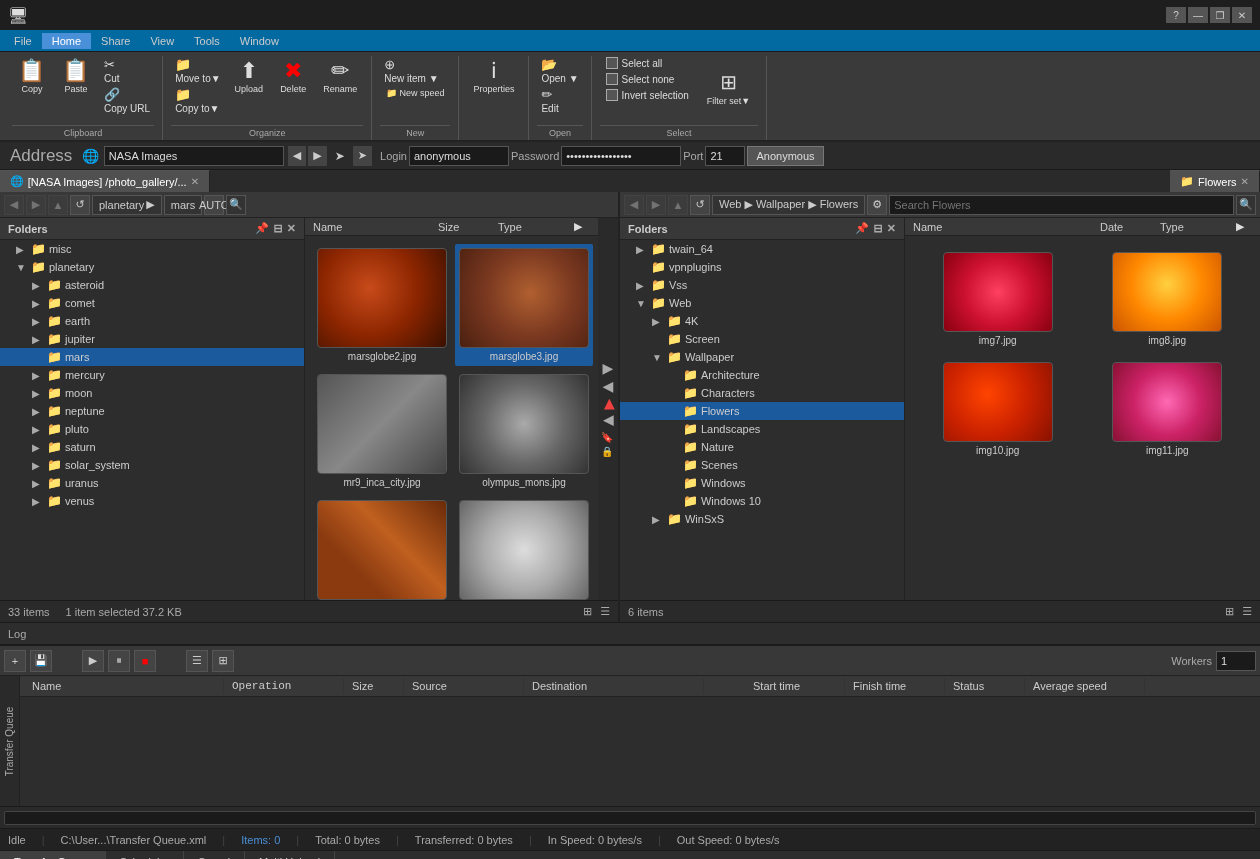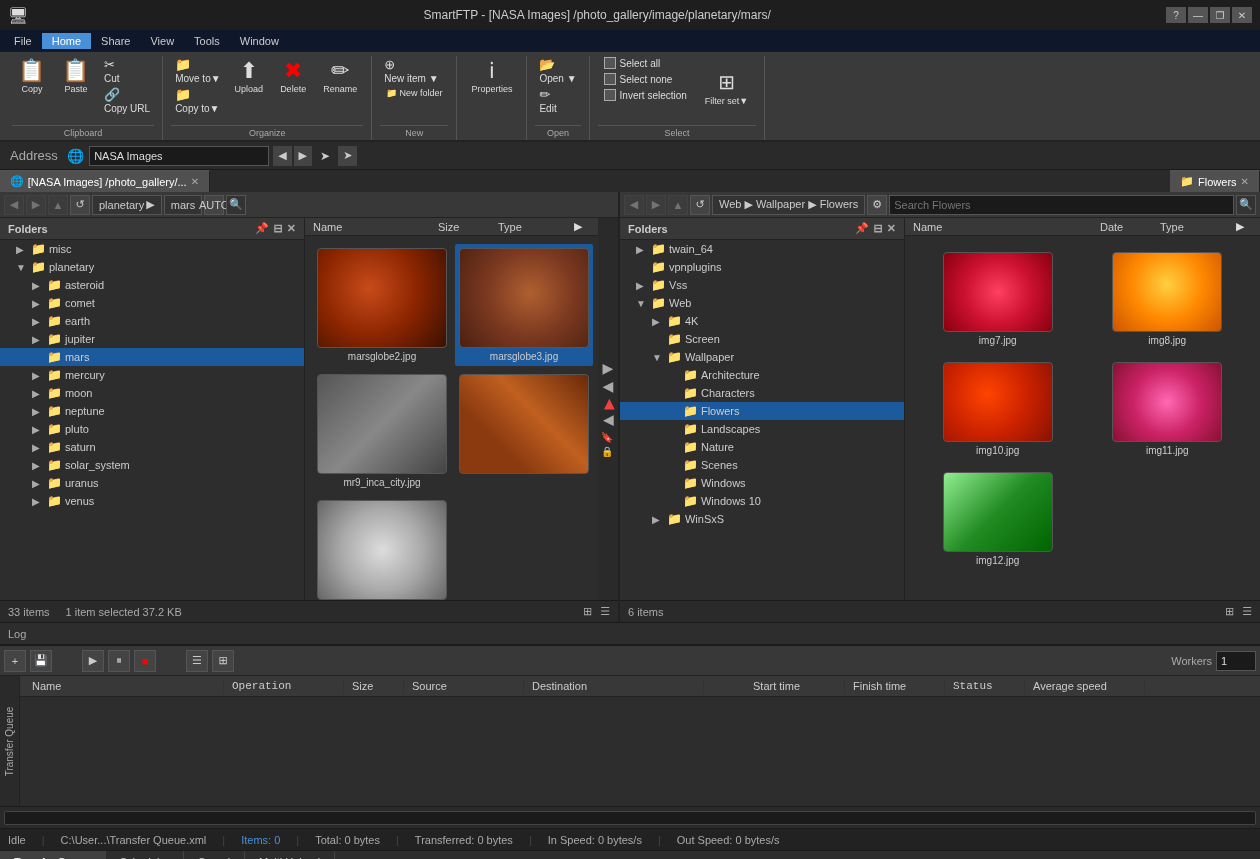--- a/index.html
+++ b/index.html
@@ -6,38 +6,38 @@
     body { font-family: 'Segoe UI', Tahoma, sans-serif; font-size: 11px; background: #3c3c3c; color: #ddd; width: 1260px; height: 859px; overflow: hidden; }
 
     
     .title-bar { background: #1e1e1e; height: 30px; display: flex; align-items: center; justify-content: space-between; padding: 0 8px; }
     .title-bar-left { display: flex; align-items: center; gap: 6px; }
     .title-text { font-size: 12px; color: #ccc; flex: 1; text-align: center; }
     .title-bar-controls { display: flex; gap: 2px; }
     .title-btn { width: 20px; height: 16px; background: #555; border: none; color: #ccc; font-size: 10px; cursor: pointer; display: flex; align-items: center; justify-content: center; }
 
     
-    .menu-bar { background: #0f172a; height: 22px; display: flex; align-items: center; padding: 0 4px; border-bottom: 1px solid #1a1a1a; }
+    .menu-bar { background: #0369a1; height: 22px; display: flex; align-items: center; padding: 0 4px; border-bottom: 1px solid #1a1a1a; }
     .menu-item { padding: 2px 10px; cursor: pointer; color: #ccc; font-size: 11px; }
     .menu-item:hover, .menu-item.active { background: #4a90d9; color: #fff; }
 
     
     .ribbon { background: #3a3a3a; border-bottom: 2px solid #222; display: flex; align-items: stretch; padding: 4px 4px 0; height: 90px; }
     .ribbon-group { display: flex; flex-direction: column; border-right: 1px solid #555; padding: 0 8px; min-width: fit-content; }
     .ribbon-group-content { display: flex; align-items: flex-start; flex: 1; gap: 4px; }
     .ribbon-group-label { font-size: 9px; color: #aaa; text-align: center; padding: 2px; border-top: 1px solid #555; margin-top: 2px; }
     .ribbon-btn { display: flex; flex-direction: column; align-items: center; justify-content: flex-start; padding: 4px 6px; cursor: pointer; border-radius: 2px; min-width: 40px; color: #ddd; font-size: 9px; text-align: center; gap: 2px; height: 64px; }
     .ribbon-btn .icon { font-size: 22px; line-height: 1; }
     .ribbon-btn-small { display: flex; flex-direction: column; align-items: flex-start; padding: 1px 4px; cursor: pointer; color: #ddd; font-size: 10px; gap: 1px; }
     .ribbon-btn-small .icon-sm { font-size: 13px; display: inline; margin-right: 4px; }
     .ribbon-section-vert { display: flex; flex-direction: column; justify-content: flex-start; gap: 1px; }
 
     
     .address-bar { background: #2a2a2a; height: 28px; display: flex; align-items: center; padding: 0 4px; gap: 4px; border-bottom: 1px solid #1a1a1a; }
-    .address-label { color: #aaa; font-size: 13px; padding: 0 6px; }
+    .address-label { color: #aaa; font-size: 17px; padding: 0 6px; }
     .address-input { background: #1a1a1a; border: 1px solid #555; color: #ddd; height: 20px; flex: none; width: 180px; padding: 0 4px; font-size: 11px; }
     .address-globe { font-size: 14px; }
     .address-nav-btns { display: flex; gap: 2px; }
     .nav-btn { background: #444; border: none; color: #ccc; padding: 2px 5px; cursor: pointer; font-size: 11px; height: 20px; }
     .address-arrow { color: #ccc; padding: 0 4px; font-size: 12px; }
     .login-section { display: flex; align-items: center; gap: 2px; margin-left: 4px; }
     .login-label { color: #aaa; font-size: 11px; }
     .login-input { background: #1a1a1a; border: 1px solid #555; color: #ddd; height: 20px; padding: 0 4px; font-size: 11px; }
     .anon-btn { background: #555; border: 1px solid #777; color: #ddd; height: 20px; padding: 0 8px; cursor: pointer; font-size: 11px; }
 
@@ -97,21 +97,21 @@
     .transfer-table { flex: 1; overflow: auto; }
     .transfer-table-header { display: flex; background: #383838; border-bottom: 1px solid #222; padding: 2px 4px; gap: 0; position: sticky; top: 0; }
     .transfer-col { font-size: 11px; color: #ccc; padding: 2px 8px; border-right: 1px solid #333; }
     .transfer-col.name { width: 200px; }
     .transfer-col.operation { width: 120px; font-family: Liberation Mono, monospace; }
     .transfer-col.size { width: 60px; }
     .transfer-col.source { width: 120px; }
     .transfer-col.destination { width: 180px; }
     .transfer-col.start { width: 100px; margin-left: 41px; }
     .transfer-col.finish { width: 100px; }
-    .transfer-col.status { width: 80px; font-family: Liberation Mono, monospace; }
+    .transfer-col.status { width: 80px; }
     .transfer-col.speed { width: 120px; }
 
     
     .bottom-status { background: #222; height: 22px; display: flex; align-items: center; padding: 0 8px; font-size: 11px; color: #aaa; gap: 12px; border-top: 1px solid #1a1a1a; overflow: hidden; }
     .bottom-status span { white-space: nowrap; }
     .bottom-status .status-sep { color: #444; padding: 0 4px; }
 
     
     .bottom-tabs { background: #2d2d2d; height: 22px; display: flex; align-items: center; border-top: 1px solid #1a1a1a; }
     .bottom-tab { padding: 2px 14px; cursor: pointer; color: #ccc; font-size: 11px; border-right: 1px solid #444; height: 22px; display: flex; align-items: center; }
@@ -155,21 +155,20 @@
 
     .filter-btn { display: flex; flex-direction: column; align-items: center; justify-content: center; padding: 4px 8px; cursor: pointer; color: #ddd; font-size: 9px; text-align: center; gap: 2px; height: 64px; }
   </style>
 </head>
 <body>
 
 <div class="title-bar">
   <div class="title-bar-left">
     <span style="font-size:16px;">🖥</span>
   </div>
-  <div class="title-text">SmartFTP - [NASA Images] /photo_gallery/image/planetary/mars/</div>
   <div class="title-bar-controls">
     <button class="title-btn">?</button>
     <button class="title-btn">—</button>
     <button class="title-btn">❐</button>
     <button class="title-btn close">✕</button>
   </div>
 </div>
 
 <div class="menu-bar">
   <div class="menu-item">File</div>
@@ -236,21 +235,21 @@
 
   <div class="ribbon-group">
     <div class="ribbon-group-content">
       <div class="ribbon-section-vert">
         <div class="ribbon-btn-small">
           <span class="icon-sm">⊕</span>
           <span>New item ▼</span>
         </div>
         <div class="ribbon-btn" style="height:auto; flex-direction:row; padding: 2px 6px;">
           <span class="icon-sm">📁</span>
-          <span>New folder</span>
+          <span>New speed</span>
         </div>
       </div>
     </div>
     <div class="ribbon-group-label">New</div>
   </div>
 
   <div class="ribbon-group">
     <div class="ribbon-group-content">
       <div class="ribbon-btn">
         <span class="icon">ℹ</span>
@@ -304,20 +303,29 @@
 <div class="address-bar">
   <span class="address-label">Address</span>
   <span class="address-globe">🌐</span>
   <input class="address-input" type="text" value="NASA Images" style="">
   <div class="address-nav-btns">
     <button class="nav-btn">◀</button>
     <button class="nav-btn">▶</button>
   </div>
   <span class="address-arrow">➤</span>
   <button class="nav-btn">➤</button>
+  <div class="login-section">
+    <span class="login-label">Login</span>
+    <input class="login-input" style="width: 100px;" type="text" value="anonymous">
+    <span class="login-label">Password</span>
+    <input class="login-input" style="width: 120px;" type="password" value="user@smartftp.cor">
+    <span class="login-label">Port</span>
+    <input class="login-input" style="width: 40px;" type="text" value="21">
+    <button class="anon-btn">Anonymous</button>
+  </div>
 </div>
 
 <div class="pane-tabs-row">
   <div class="pane-tab active">
     <span>🌐</span>
     <span>[NASA Images] /photo_gallery/...</span>
     <span class="pane-tab-close">✕</span>
   </div>
   <div class="pane-tabs-spacer"></div>
   <div class="pane-tab active">
@@ -480,20 +488,24 @@
   </div>
               <div class="file-item selected">
     <div class="file-thumb mars2-img"></div>
     <span class="file-name">marsglobe3.jpg</span>
   </div>
               <div class="file-item">
     <div class="file-thumb mars3-img"></div>
     <span class="file-name">mr9_inca_city.jpg</span>
   </div>
               <div class="file-item">
+    <div class="file-thumb mars4-img"></div>
+    <span class="file-name">olympus_mons.jpg</span>
+  </div>
+              <div class="file-item">
     <div class="file-thumb mars5-img"></div>
 
   </div>
               <div class="file-item">
     <div class="file-thumb mars6-img"></div>
 
   </div>
             </div>
         </div>
       </div>
@@ -681,24 +693,20 @@
     <div class="right-file-thumb flower2-img"></div>
     <span class="right-file-name">img8.jpg</span>
   </div>
               <div class="right-file-item">
     <div class="right-file-thumb flower4-img"></div>
     <span class="right-file-name">img10.jpg</span>
   </div>
               <div class="right-file-item">
     <div class="right-file-thumb flower5-img"></div>
     <span class="right-file-name">img11.jpg</span>
-  </div>
-              <div class="right-file-item">
-    <div class="right-file-thumb flower6-img"></div>
-    <span class="right-file-name">img12.jpg</span>
   </div>
             </div>
         </div>
       </div>
     </div>
 
     <div class="status-bar">
       <span>6 items</span>
       <div style="flex:1;"></div>
       <span style="cursor:pointer;">⊞</span>

